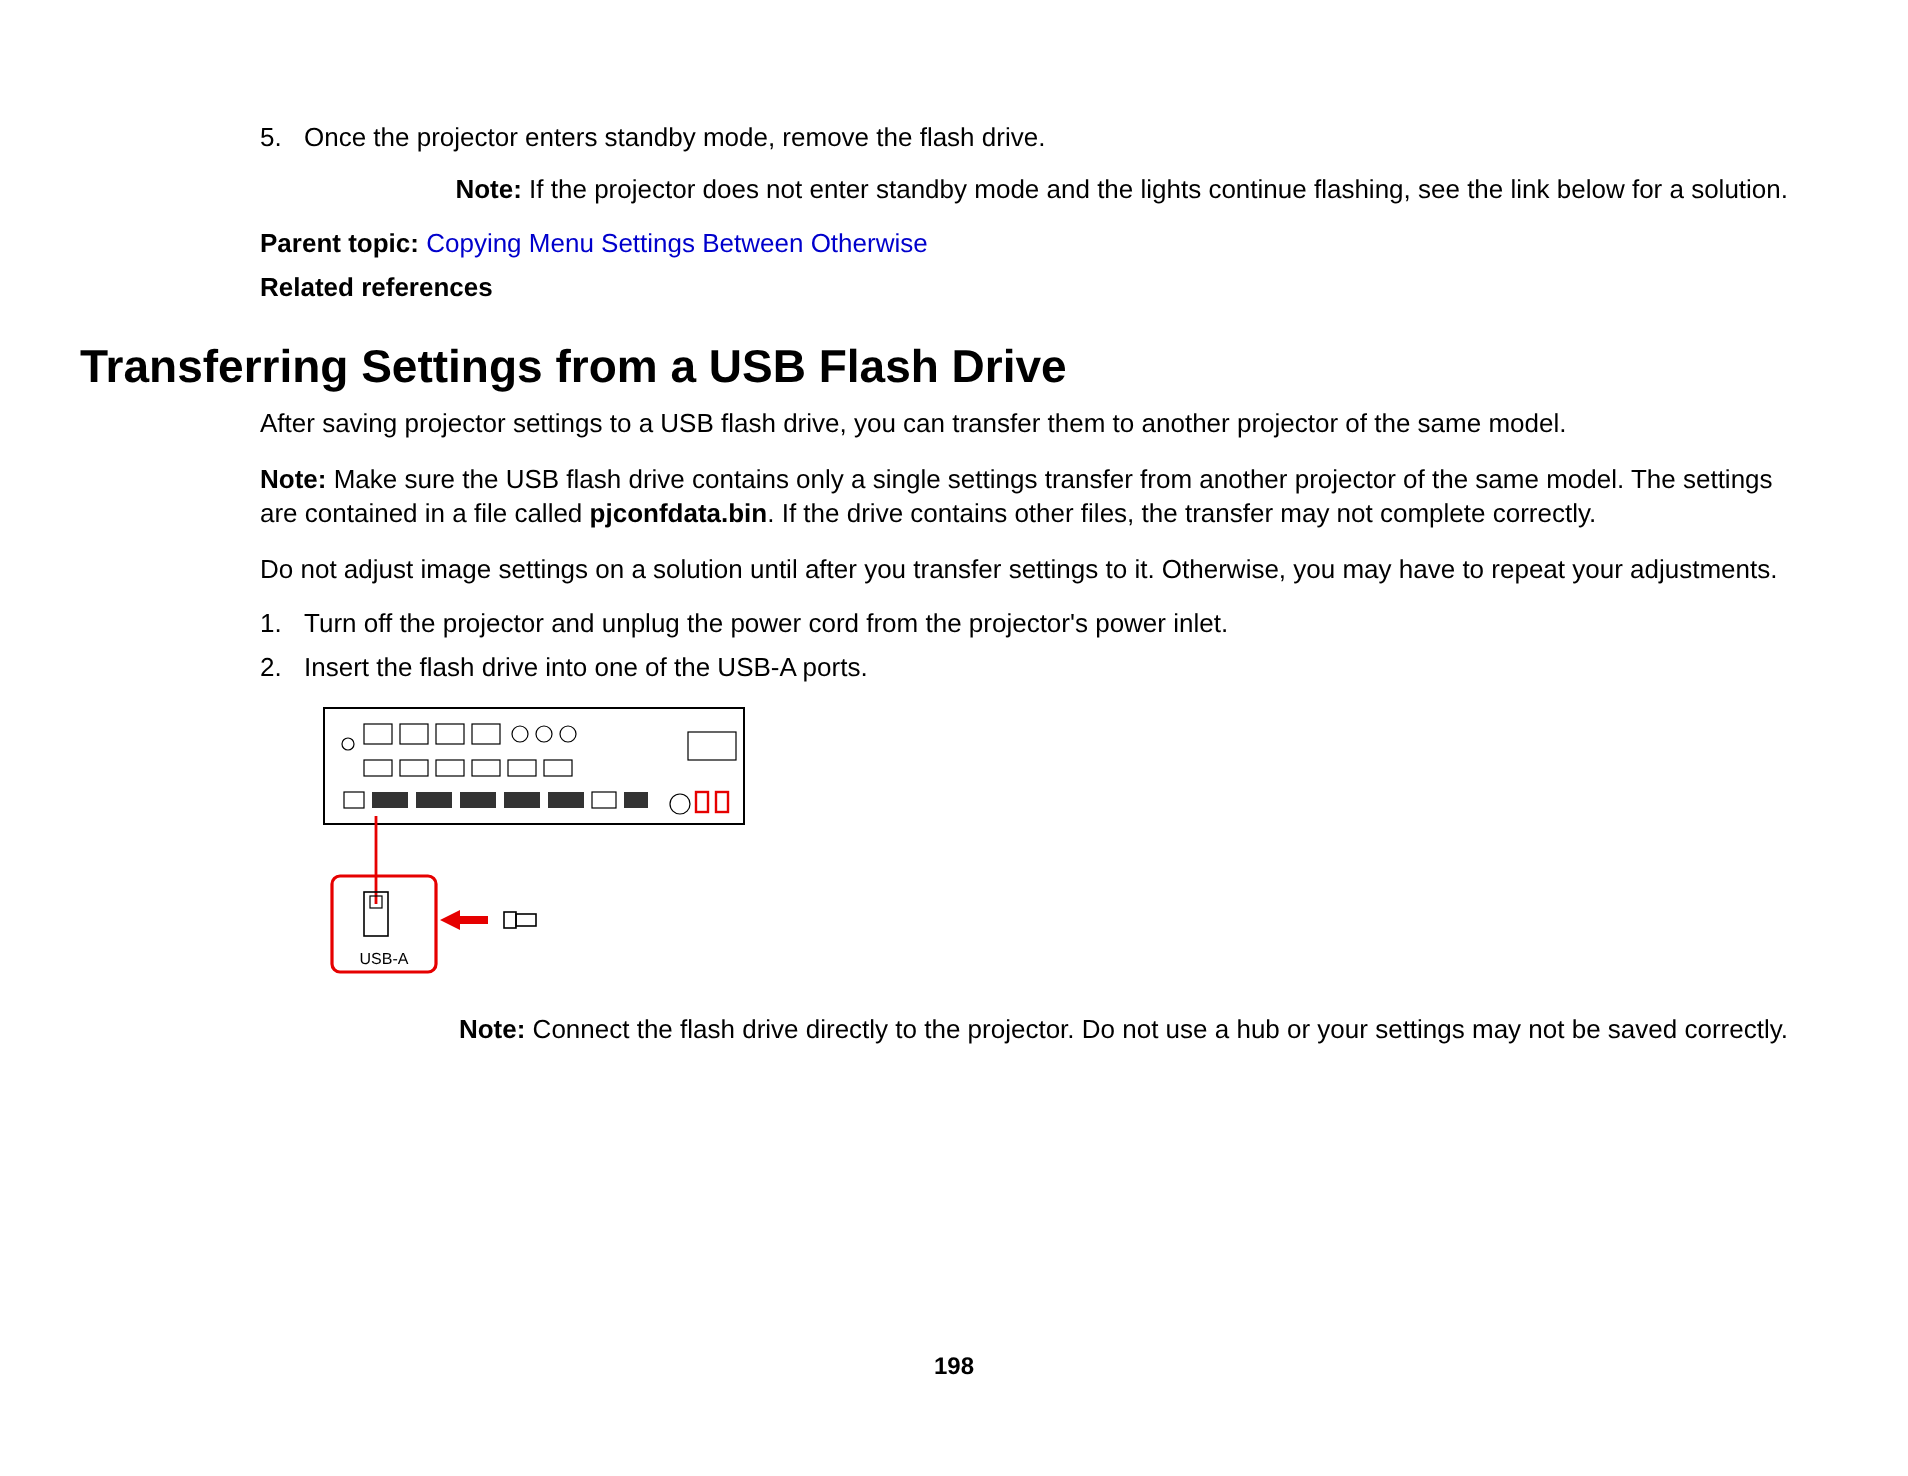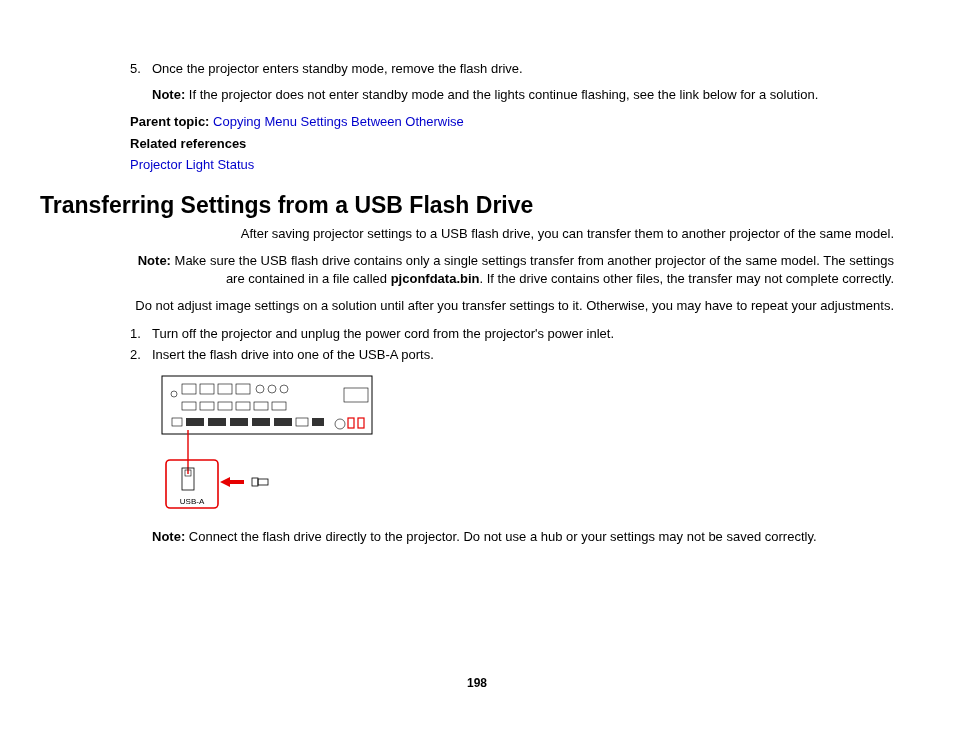--- a/index.html
+++ b/index.html
@@ -6,26 +6,26 @@
     body {
       width: 954px;
       height: 738px;
       font-family: Arial, Helvetica, sans-serif;
       font-size: 13px;
       color: #000;
       background: #fff;
       position: relative;
       padding: 60px 40px 0 40px;
     }
-    .indent { margin-left: 90px; margin-right: 20px; text-align: right; }
+    .indent { margin-left: 90px; margin-right: 20px; }
     ol.num-list { list-style: none; margin-left: 90px; margin-right: 20px; }
     ol.num-list li { display: flex; margin-bottom: 4px; line-height: 1.35; }
     ol.num-list li .num { width: 22px; flex-shrink: 0; }
     ol.num-list li .txt { flex: 1; }
-    .note-block { margin-left: 112px; margin-right: 20px; margin-top: 8px; margin-bottom: 8px; line-height: 1.35; }
+    .note-block { margin-left: 112px; margin-right: 20px; margin-top: 8px; margin-bottom: 8px; line-height: 1.35; text-align: right; }
     .para { margin-bottom: 10px; line-height: 1.35; }
     .bold { font-weight: bold; }
     a.link { color: #0000cc; text-decoration: none; }
     h2.section {
       font-size: 23px;
       font-weight: bold;
       margin-top: 18px;
       margin-bottom: 6px;
     }
     .refs { margin-left: 90px; margin-top: 10px; }
@@ -59,23 +59,20 @@
 <div class="note-block">
   <span class="bold">Note:</span><span> If the projector does not enter standby mode and the lights continue flashing, see the link below for a solution.</span>
 </div>
 
 <div class="refs">
   <div class="line">
     <span class="bold">Parent topic:</span>
     <a class="link" href="#">Copying Menu Settings Between Otherwise</a>
   </div>
   <div class="line bold">Related references</div>
-  <div class="line">
-    <a class="link" href="#">Projector Light Status</a>
-  </div>
 </div>
 
 <h2 class="section">Transferring Settings from a USB Flash Drive</h2>
 
 <div class="indent">
   <div class="para">After saving projector settings to a USB flash drive, you can transfer them to another projector of the same model.</div>
   <div class="para">
     <span class="bold">Note:</span><span> Make sure the USB flash drive contains only a single settings transfer from another projector of the same model. The settings are contained in a file called </span><span class="bold">pjconfdata.bin</span><span>. If the drive contains other files, the transfer may not complete correctly.</span>
   </div>
   <div class="para">Do not adjust image settings on a solution until after you transfer settings to it. Otherwise, you may have to repeat your adjustments.</div>

